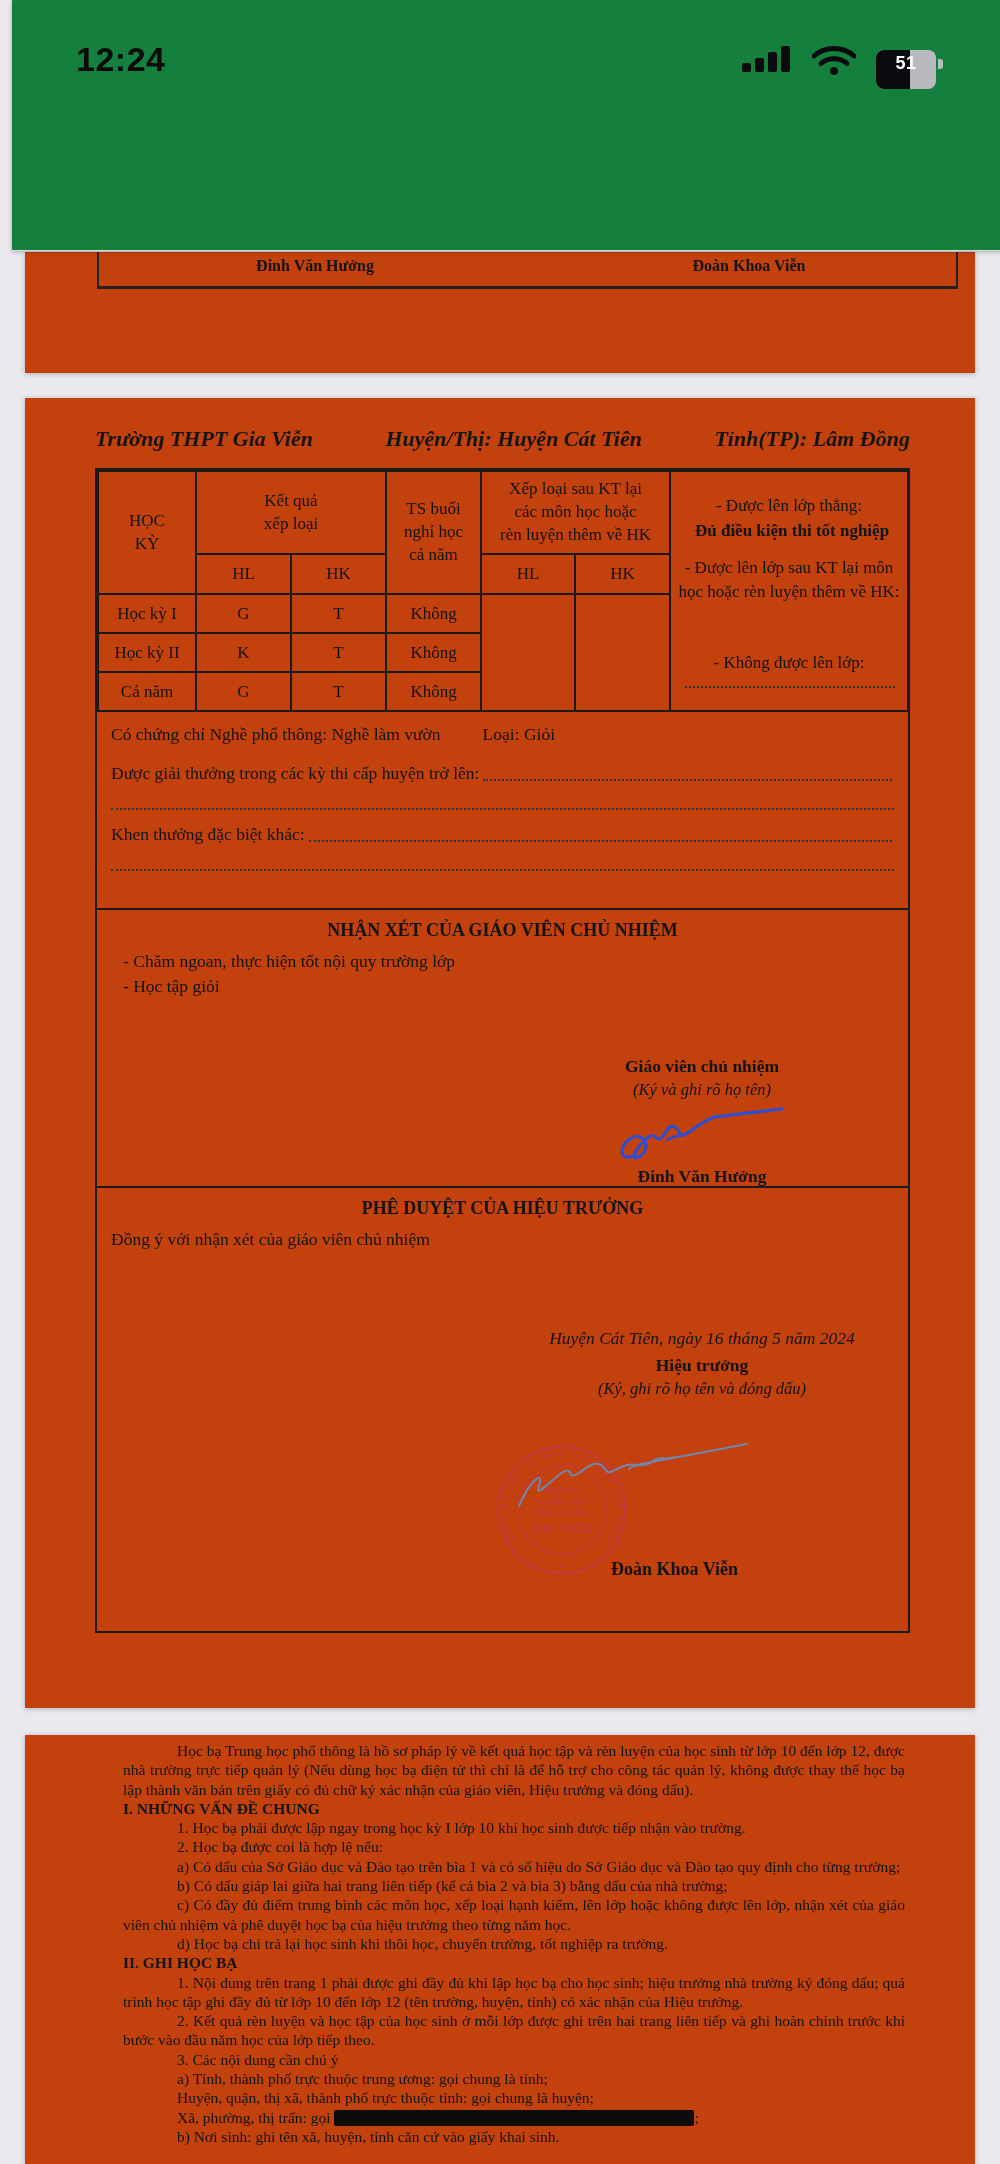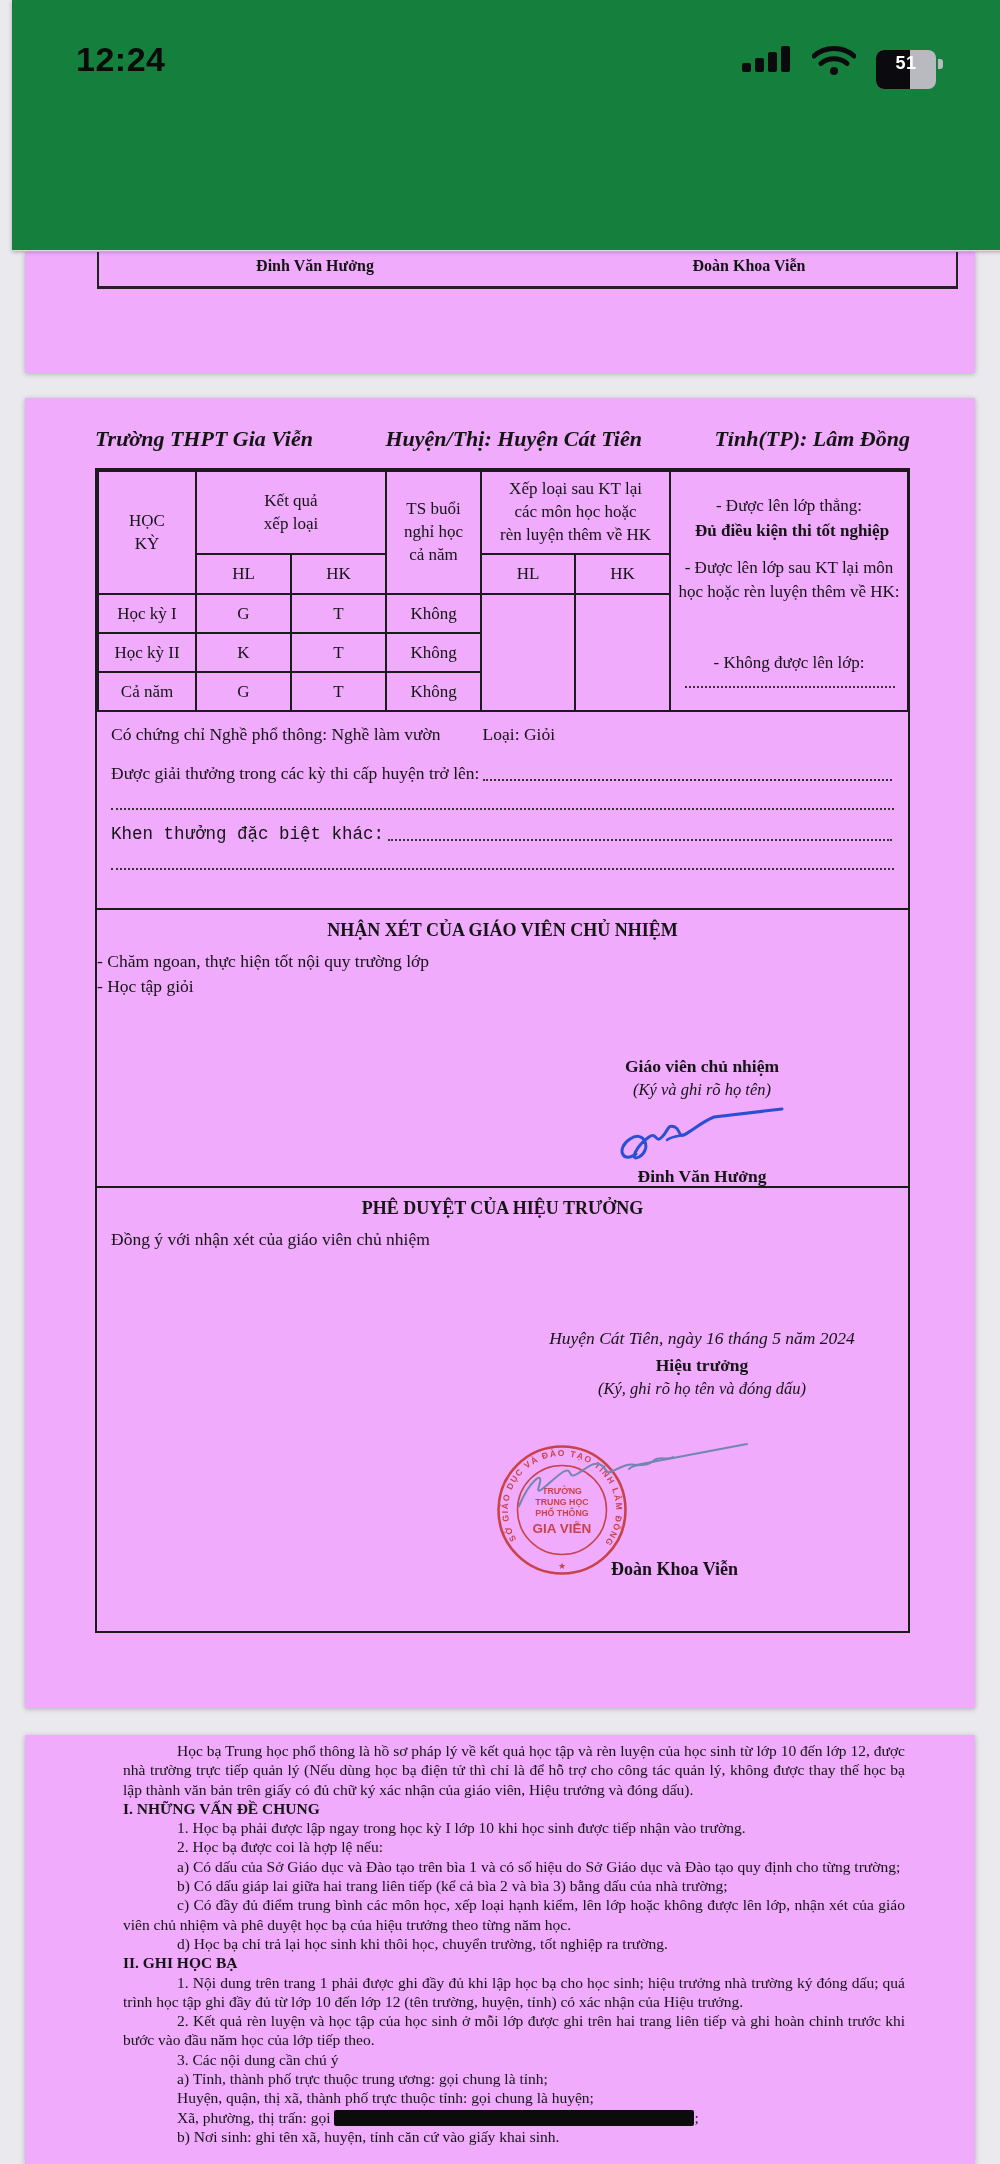--- a/index.html
+++ b/index.html
@@ -14,21 +14,21 @@
   .batt .bfill{position:absolute;left:0;top:0;bottom:0;width:56%;background:#0b0b0f;}
   .batt .btxt{position:absolute;left:0;top:0;width:100%;height:100%;color:#fff;font-weight:700;
               font-size:18px;text-align:center;line-height:27px;letter-spacing:.5px;}
   .bnub{position:absolute;left:196px;top:13px;width:5px;height:10px;background:#b9b9c0;border-radius:0 3px 3px 0;}
   
   .hrow{position:absolute;top:160px;left:0;width:1000px;height:70px;}
   .iconbtn{position:absolute;width:56px;height:56px;top:0;display:flex;align-items:center;justify-content:center;}
   .title{position:absolute;left:186px;top:4px;width:560px;font-size:40px;color:#3a3d42;
          white-space:nowrap;overflow:hidden;}
   
-  .page{position:absolute;left:25px;width:950px;background:#f0abfc;box-shadow:0 1px 5px rgba(50,50,70,.32);
+  .page{position:absolute;left:25px;width:950px;background:#c2410c;box-shadow:0 1px 5px rgba(50,50,70,.32);
         font-family:"Liberation Serif",serif;color:#141414;}
   #pagefrag{top:252px;height:121px;z-index:1;}
   .fragbox{position:absolute;left:72px;top:0;width:857px;height:34px;
            border-left:2px solid #222;border-right:2px solid #222;border-bottom:3px solid #222;}
   .fragname{position:absolute;top:5px;transform:translateX(-50%);font-weight:700;font-size:16px;white-space:nowrap;}
   
   #page2{top:398px;height:1310px;}
   .schoolline{position:absolute;top:28px;left:70px;width:815px;display:flex;justify-content:space-between;
               font-style:italic;font-weight:700;font-size:22px;}
   .docbox{position:absolute;top:70px;left:70px;width:815px;height:1165px;border:2.5px solid #1b1b1b;box-sizing:border-box;}
@@ -44,23 +44,23 @@
   .n2{margin-top:12px;}
   .n3{margin-top:46px;}
   .ndots{margin:8px 0 0 10px;width:210px;border-bottom:2px dotted #333;height:2px;}
   
   .sec-cert{height:198px;box-sizing:border-box;border-bottom:2.5px solid #1b1b1b;padding:12px 14px;font-size:17.5px;}
   .cl1{display:flex;gap:42px;}
   .dline{display:flex;align-items:flex-end;margin-top:18px;}
   .dline .lbl{white-space:nowrap;}
   .dfill{flex:1;border-bottom:2px dotted #333;margin:0 2px 3px 4px;height:2px;}
   .dfull{border-bottom:2px dotted #333;height:2px;margin-top:22px;}
-  .mt14{margin-top:14px;font-family:Liberation Mono, monospace;}
-  
-  .sec-teach{position:relative;height:278px;box-sizing:border-box;border-bottom:2.5px solid #1b1b1b;padding:8px 0;}
+  .mt14{margin-top:14px;}
+  
+  .sec-teach{position:relative;height:278px;box-sizing:border-box;border-bottom:2.5px solid #1b1b1b;padding:8px 26px;}
   .secttl{text-align:center;font-weight:700;font-size:18px;margin:2px 0 8px;}
   .cmt{font-size:17.5px;line-height:1.45;}
   .signblk{position:absolute;left:455px;top:146px;width:300px;text-align:center;}
   .role{font-weight:700;font-size:17.5px;}
   .signote{font-style:italic;font-size:16.5px;margin-top:3px;}
   .signname{font-weight:700;font-size:17.5px;}
   .sec-prin{position:relative;height:448px;box-sizing:border-box;padding:8px 14px;}
   .dateblk{position:absolute;left:405px;top:140px;width:400px;text-align:center;}
   .dateline{font-style:italic;font-size:17.5px;}
   .dateblk .role{margin-top:6px;}

